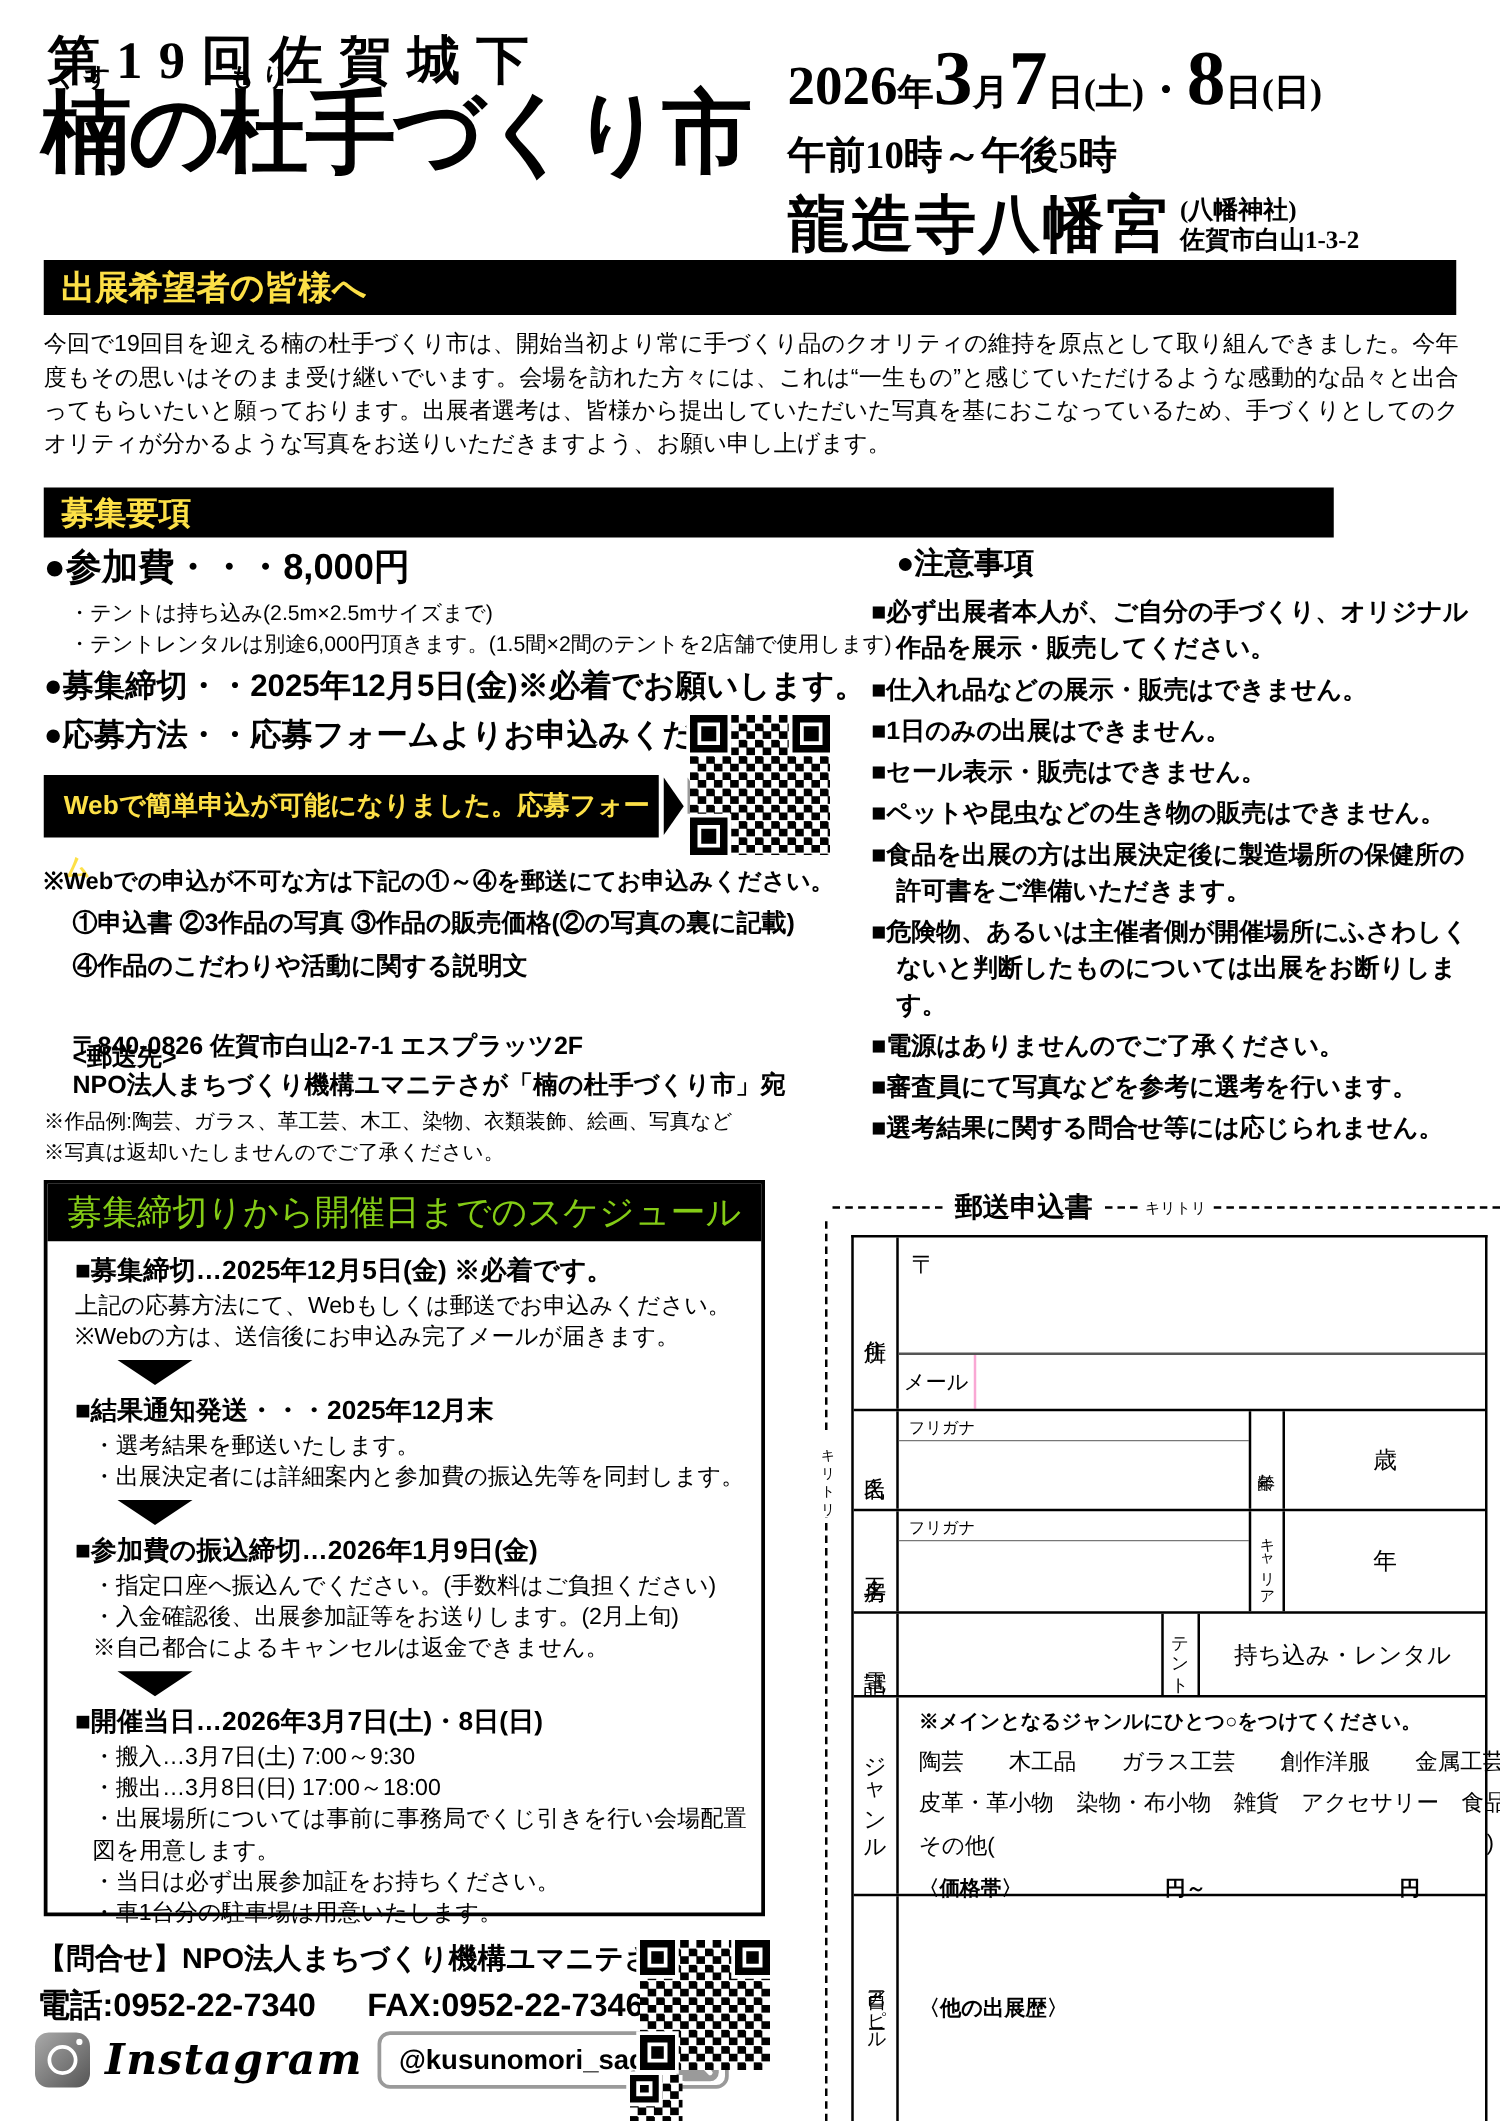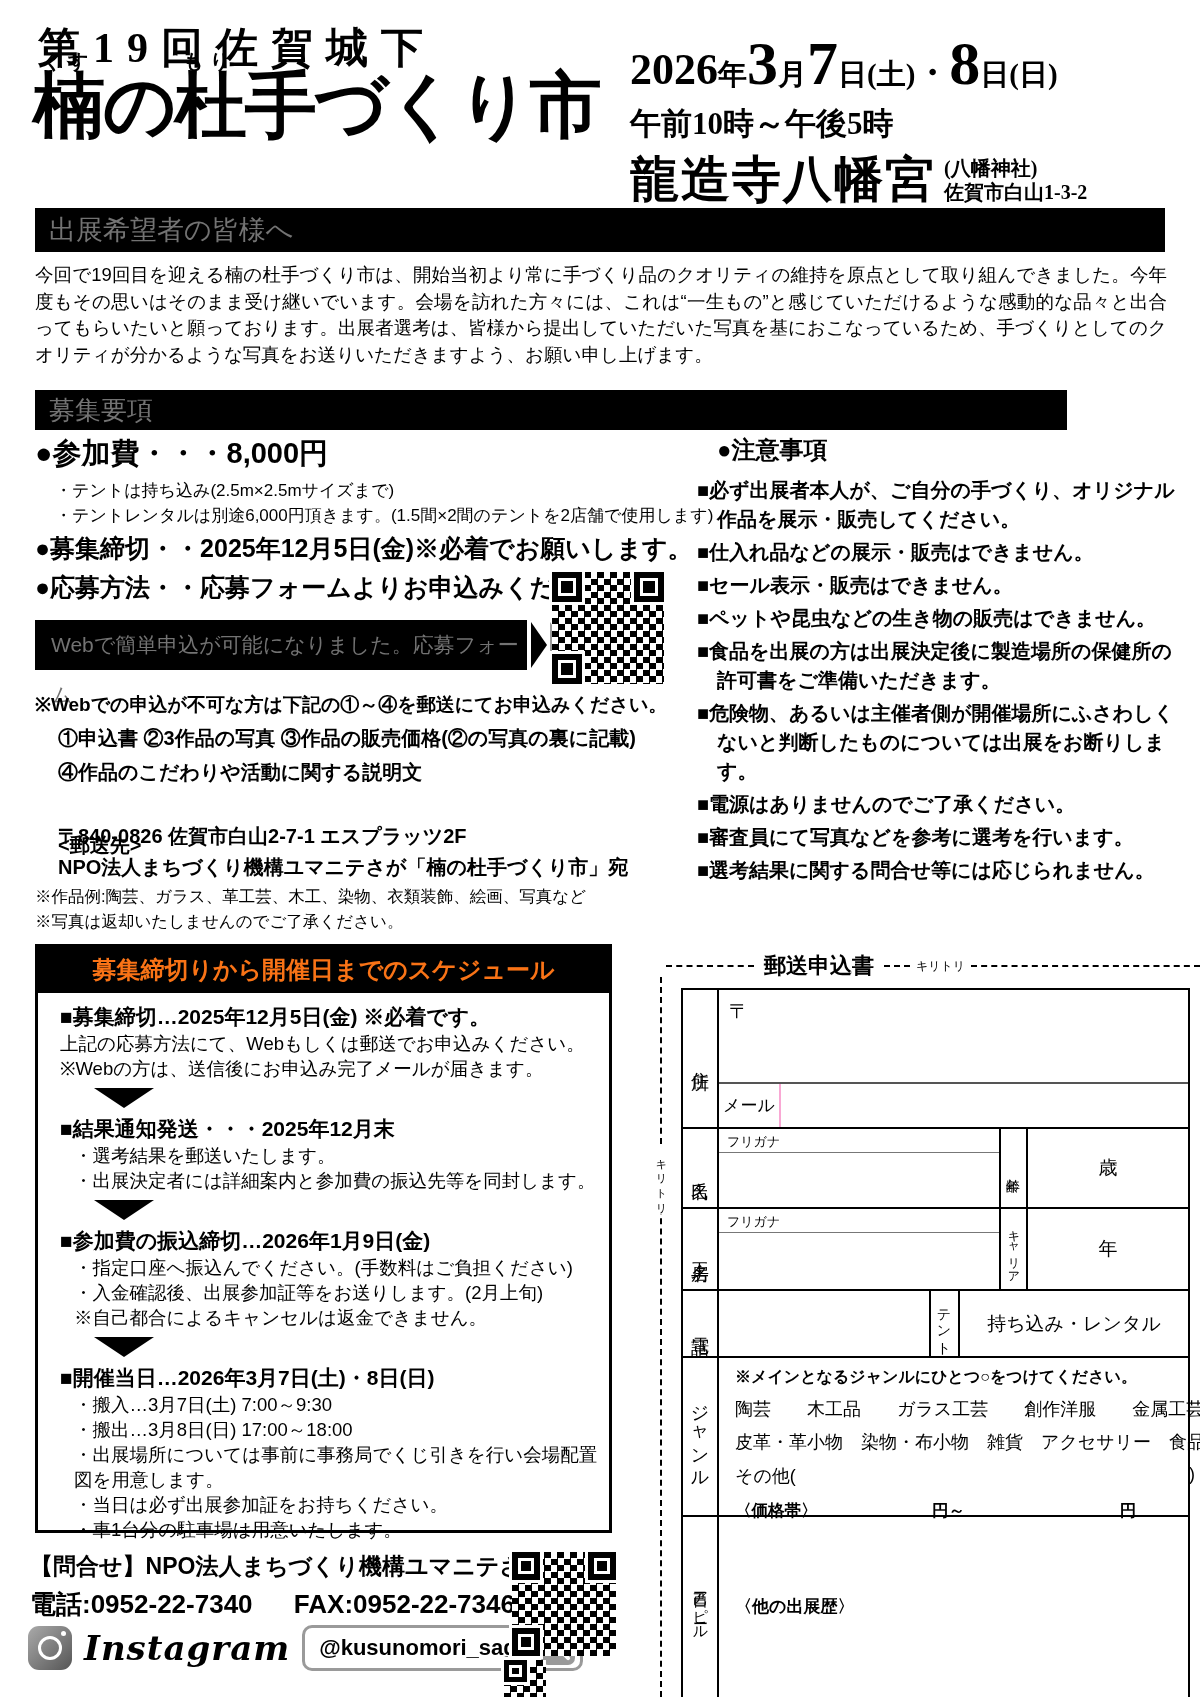--- a/index.html
+++ b/index.html
@@ -17,21 +17,21 @@
   .date-line .y{font-size:44px;}
   .date-line .u{font-size:29px;}
   .date-line .big{font-size:62px;}
   .date-line .sep{font-size:34px;}
   .time-line{font-size:31px;font-weight:bold;margin-top:4px;}
   .venue-row{display:flex;align-items:center;margin-top:2px;}
   .venue-big{font-size:49px;font-weight:bold;letter-spacing:2px;}
   .venue-sub{margin-left:8px;font-size:20px;font-weight:bold;line-height:1.2;}
 
   
-  .banner{background:#000;color:#737373;font-weight:normal;}
+  .banner{background:#000;color:#fde047;font-weight:bold;}
   .banner1{left:35px;top:208px;width:1130px;height:44px;font-size:27px;line-height:44px;padding-left:14px;box-sizing:border-box;}
   .banner2{left:35px;top:390px;width:1032px;height:40px;font-size:26px;line-height:40px;padding-left:14px;box-sizing:border-box;}
   .intro{left:35px;top:262px;width:1132px;font-size:18.5px;line-height:26.5px;text-align:justify;margin:0;}
 
   
   .fee-h{left:35px;top:434px;font-size:29px;font-weight:bold;}
   .small-n{font-size:17px;}
   .fee-n1{left:55px;top:479px;}
   .fee-n2{left:55px;top:504px;}
   .dl-h{left:35px;top:532px;font-size:25px;font-weight:bold;}
@@ -52,21 +52,21 @@
   .photo{left:35px;top:911px;font-size:16.5px;}
 
   
   .notes{left:697px;top:434px;width:492px;}
   .notes-h{font-size:24px;font-weight:bold;margin-bottom:10px;margin-left:20px;}
   .note-item{font-size:20px;font-weight:bold;line-height:29px;margin-bottom:4px;
              padding-left:1em;text-indent:-1em;}
 
   
   .sch-box{left:35px;top:944px;width:577px;height:589px;border:3px solid #000;box-sizing:border-box;}
-  .sch-h{background:#000;color:#f97316;height:46px;line-height:46px;text-align:center;font-size:24px;font-weight:bold;}
+  .sch-h{background:#000;color:#84cc16;height:46px;line-height:46px;text-align:center;font-size:28px;font-weight:normal;}
   .sch-body{padding:10px 10px 0 22px;}
   .step-t{font-size:21px;font-weight:bold;line-height:28px;}
   .step-l{font-size:18.5px;line-height:25px;}
   .step-l.ind{padding-left:14px;}
   .sch-arrow{width:0;height:0;border-left:30px solid transparent;border-right:30px solid transparent;
              border-top:20px solid #000;margin:7px 0 7px 34px;}
 
   
   .inq{left:30px;top:1551px;font-size:23px;font-weight:bold;}
   .tel{left:30px;top:1587px;font-size:26px;font-weight:bold;}
@@ -192,20 +192,21 @@
   <div class="abs p-line p-to">&lt;郵送先&gt;</div>
   <div class="abs p-line p-addr">〒840-0826  佐賀市白山2-7-1 エスプラッツ2F</div>
   <div class="abs p-line p-name">NPO法人まちづくり機構ユマニテさが「楠の杜手づくり市」宛</div>
   <div class="abs works">※作品例:陶芸、ガラス、革工芸、木工、染物、衣類装飾、絵画、写真など</div>
   <div class="abs photo">※写真は返却いたしませんのでご了承ください。</div>
 
   <div class="abs notes">
     <div class="notes-h">●注意事項</div>
     <div class="note-item">■必ず出展者本人が、ご自分の手づくり、オリジナル作品を展示・販売してください。</div>
     <div class="note-item">■仕入れ品などの展示・販売はできません。</div>
+    <div class="note-item">■1日のみの出展はできません。</div>
     <div class="note-item">■セール表示・販売はできません。</div>
     <div class="note-item">■ペットや昆虫などの生き物の販売はできません。</div>
     <div class="note-item">■食品を出展の方は出展決定後に製造場所の保健所の許可書をご準備いただきます。</div>
     <div class="note-item">■危険物、あるいは主催者側が開催場所にふさわしくないと判断したものについては出展をお断りします。</div>
     <div class="note-item">■電源はありませんのでご了承ください。</div>
     <div class="note-item">■審査員にて写真などを参考に選考を行います。</div>
     <div class="note-item">■選考結果に関する問合せ等には応じられません。</div>
   </div>
 
   <div class="abs sch-box">

